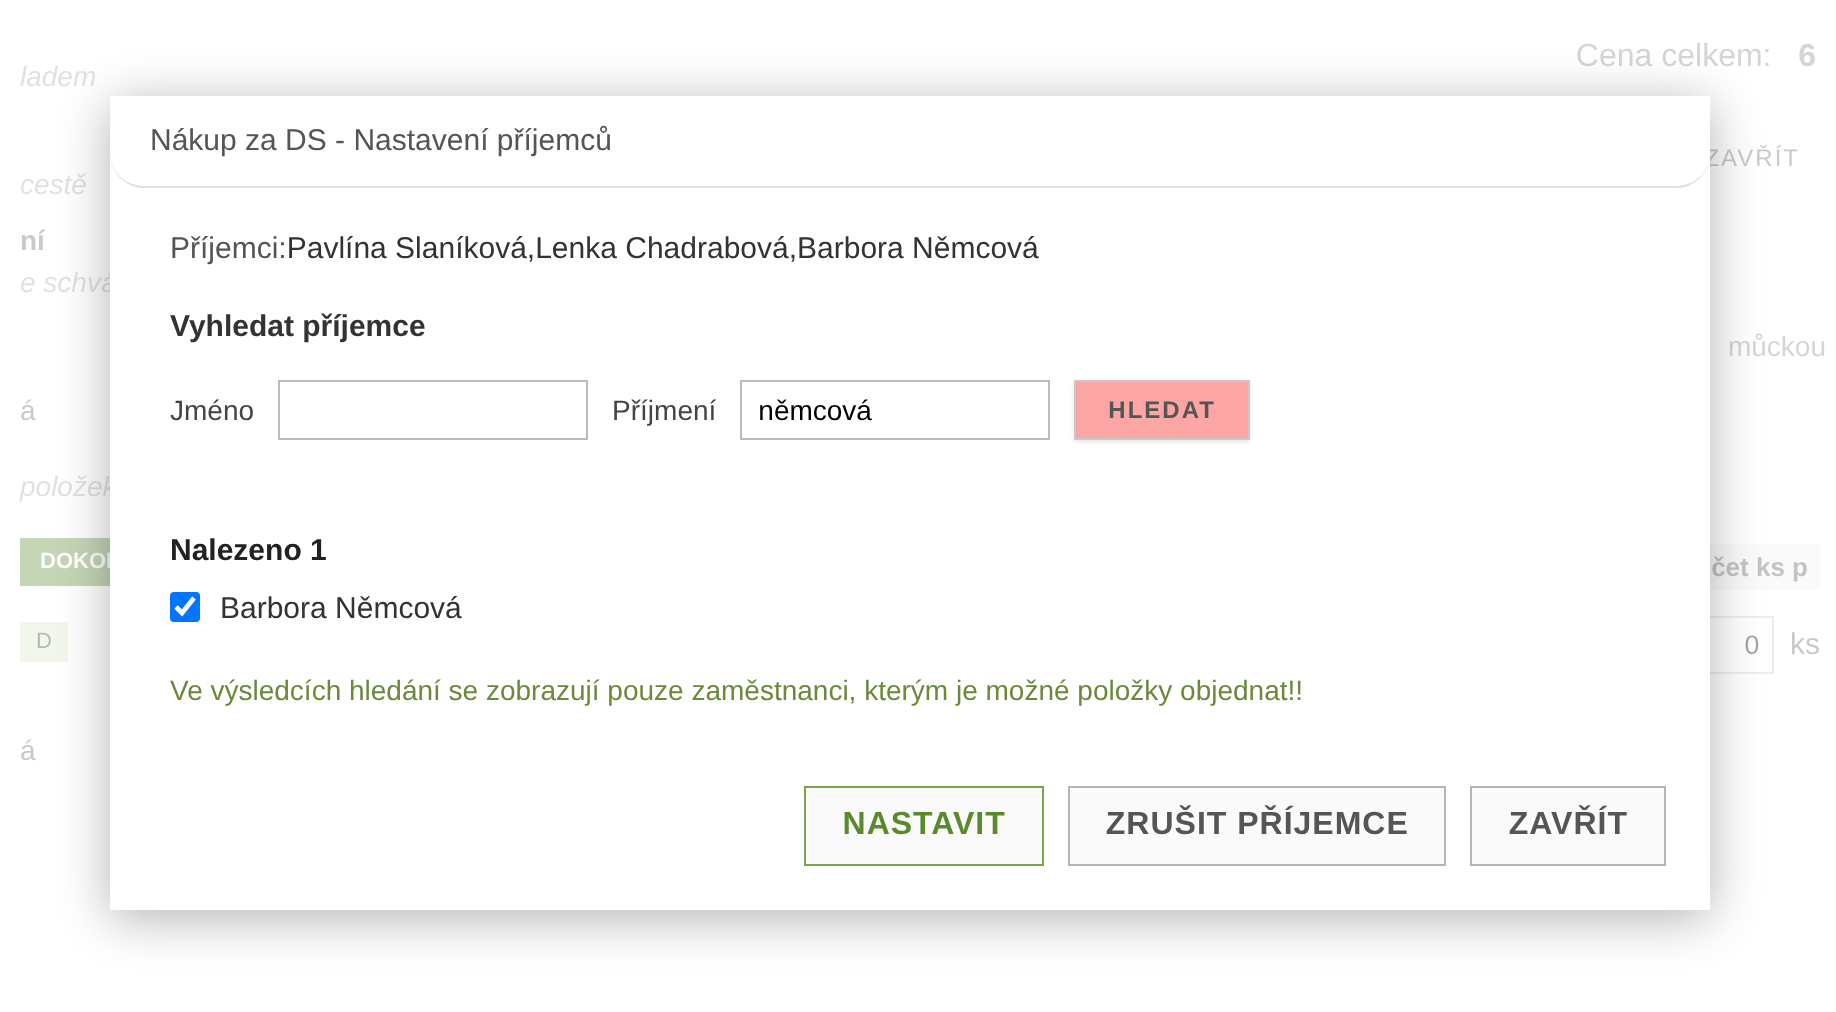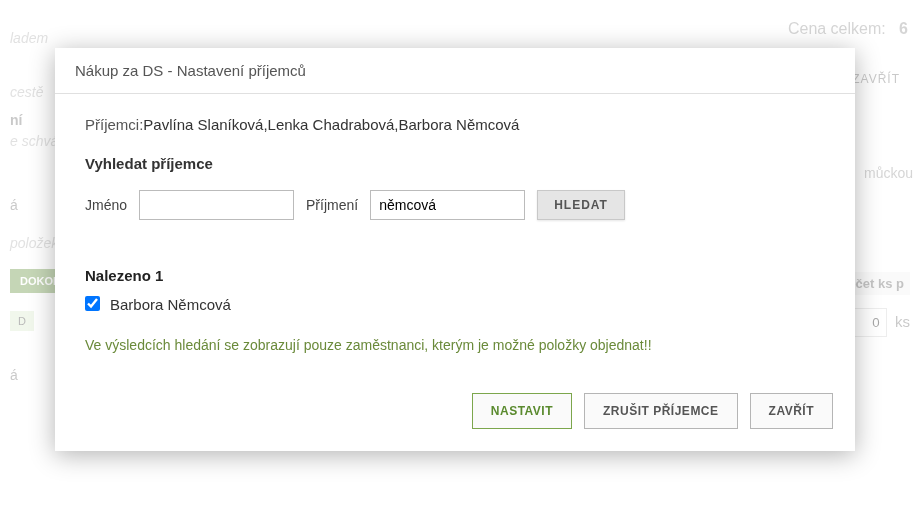--- a/index.html
+++ b/index.html
@@ -96,20 +96,21 @@
       width: 800px;
       background: #fff;
       box-shadow: 0 4px 24px rgba(0,0,0,0.3);
     }
 
     .modal-header {
       padding: 14px 20px;
       border-bottom: 1px solid #e0e0e0;
       font-size: 15px;
       color: #555;
+      border-radius: 17px;
     }
 
     .modal-body {
       padding: 22px 30px 18px 30px;
     }
 
     .recipients-line {
       font-size: 15px;
       color: #333;
       margin-bottom: 22px;
@@ -134,21 +135,21 @@
       color: #444;
     }
     .search-row input[type="text"] {
       border: 1px solid #bbb;
       padding: 6px 8px;
       font-size: 14px;
       width: 155px;
       height: 30px;
     }
     .search-btn {
-      background: #e5e5e5;
+      background: #fca5a5;
       border: 1px solid #c8c8c8;
       padding: 7px 16px;
       font-size: 12px;
       font-weight: bold;
       letter-spacing: 1px;
       color: #555;
       cursor: pointer;
       box-shadow: 0 1px 2px rgba(0,0,0,0.1);
     }
 
@@ -182,21 +183,21 @@
     .modal-footer {
       display: flex;
       justify-content: flex-end;
       gap: 12px;
       padding: 18px 22px 22px 22px;
     }
     .footer-btn {
       background: #fafafa;
       border: 1px solid #b5b5b5;
       padding: 10px 18px;
-      font-size: 12px;
+      font-size: 16px;
       font-weight: bold;
       letter-spacing: 0.5px;
       color: #555;
       cursor: pointer;
     }
     .footer-btn.primary {
       border: 1px solid #7ca64c;
       color: #5a8a2e;
     }
   </style>

